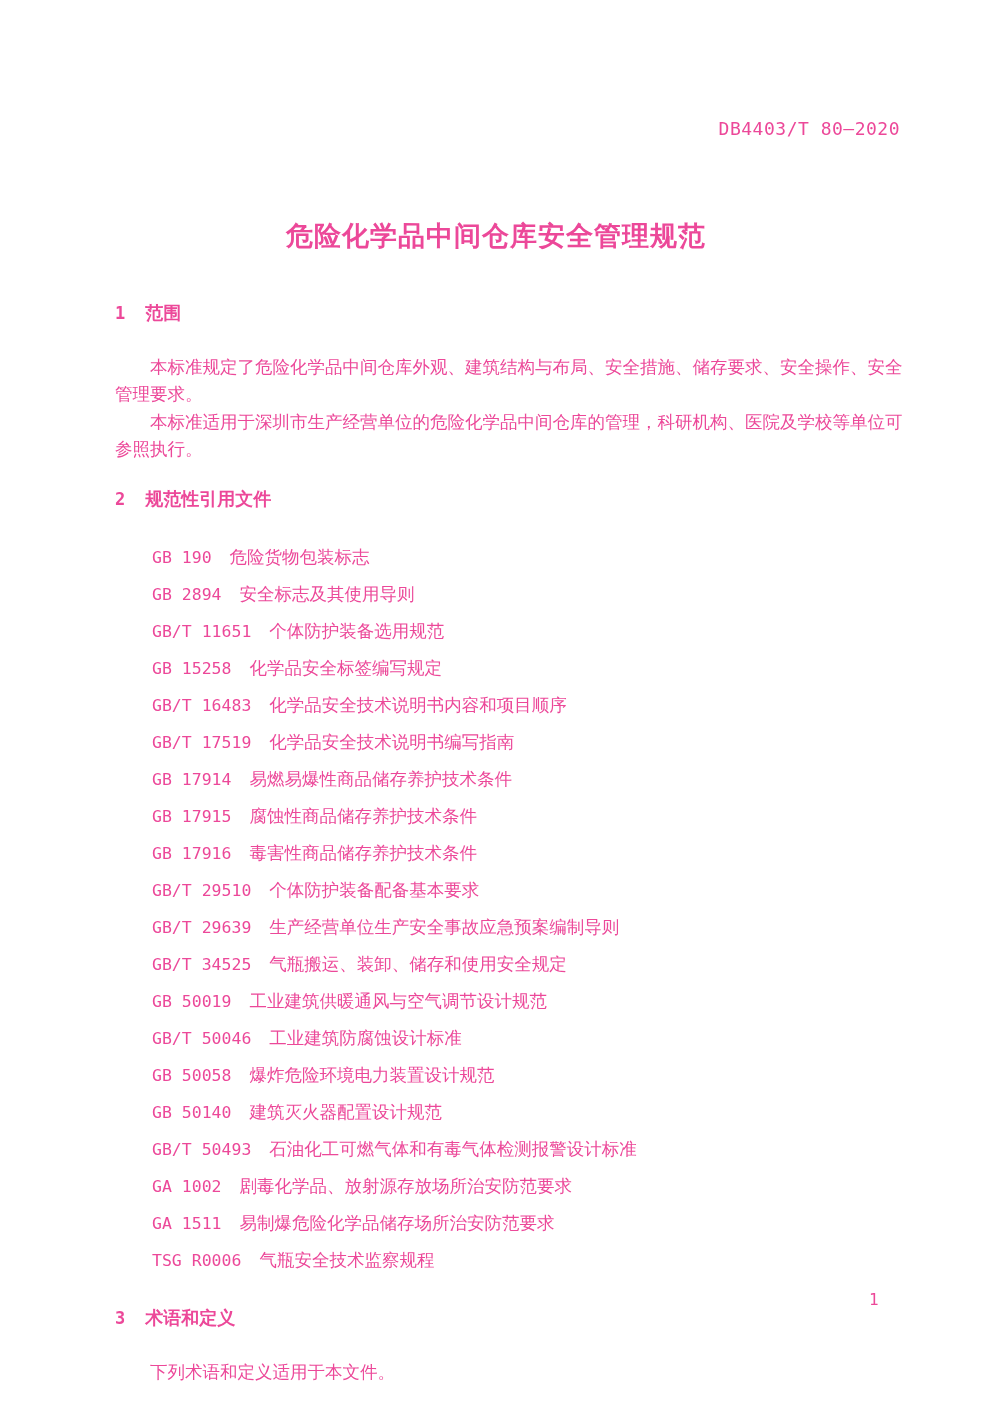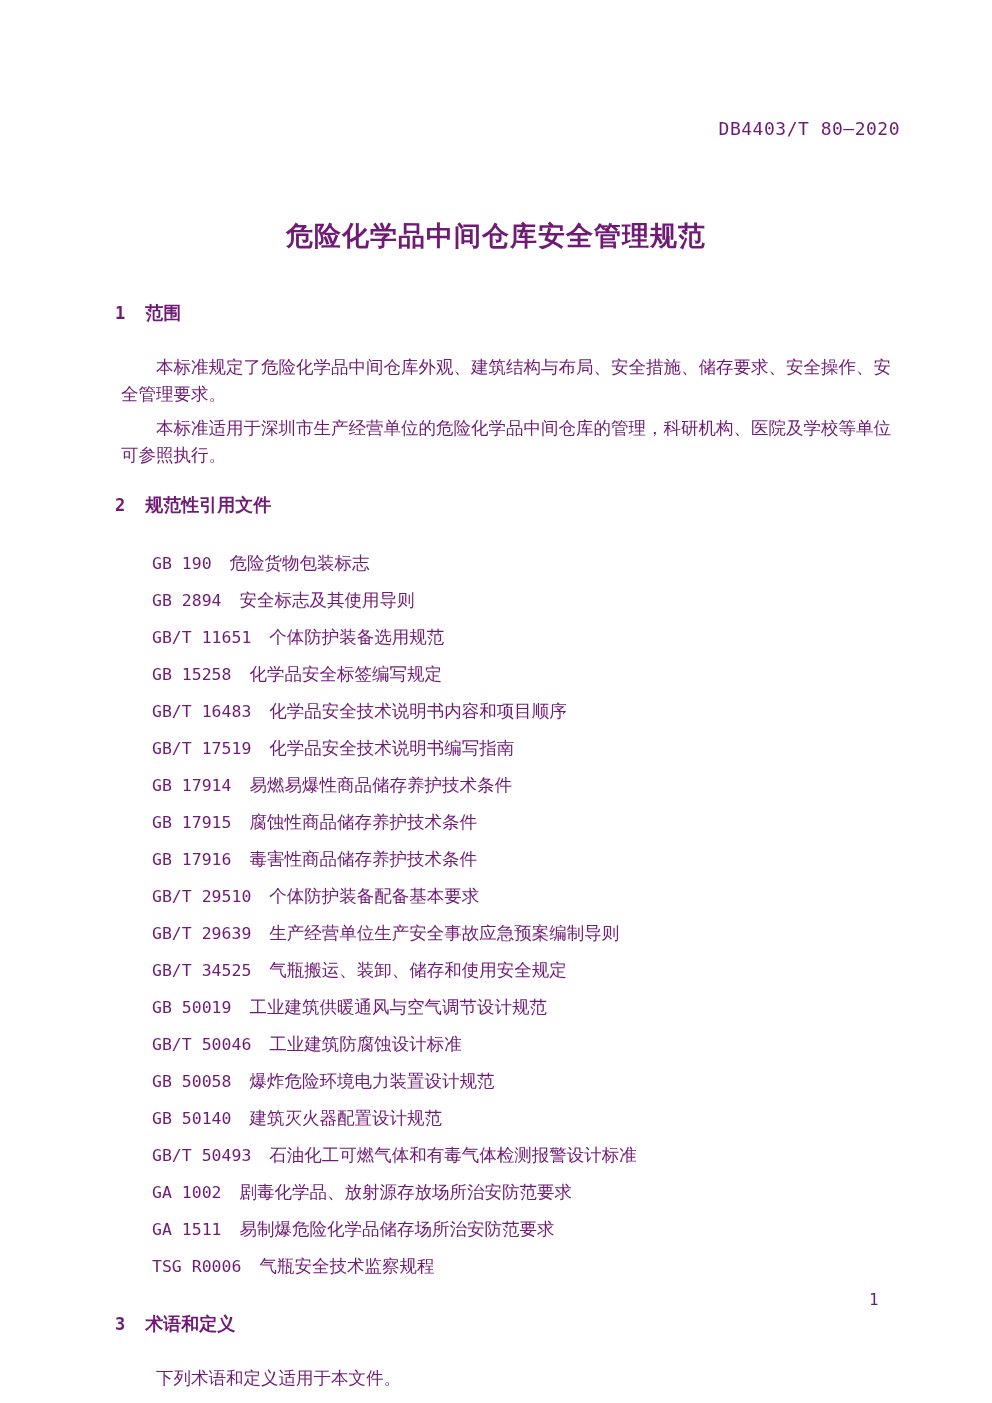--- a/index.html
+++ b/index.html
@@ -1,21 +1,21 @@
 <!DOCTYPE html>
 <html><head>
 <meta charset="utf-8">
 <style>
   html,body { margin:0; padding:0; background:#e9e9e9; }
   .page {
     position:relative;
     width:992px; height:1403px;
     margin:0 auto;
     background:#ffffff;
-    color:#701a75;
+    color:#ec4899;
     overflow:hidden;
   }
   .doc-code {
     position:absolute; top:118px; right:92px;
     font-family:"DejaVu Sans Mono","Liberation Mono",monospace;
     font-size:18px; letter-spacing:0.5px; white-space:nowrap;
   }
   .title {
     position:absolute; top:218px; left:0; width:100%;
     margin:0; text-align:center;
@@ -31,21 +31,21 @@
     font-family:"Liberation Sans","DejaVu Sans",sans-serif;
     font-weight:bold; font-size:18px; line-height:27.5px;
     margin:0 0 26px 0;
   }
   .sec-head .sec-num {
     display:inline-block; margin-right:20px;
     font-family:"DejaVu Sans Mono","Liberation Mono",monospace;
     font-size:17px;
   }
   .sec-gap { margin-top:22px; }
-  .body p { margin:6px; text-indent:2em; }
+  .body p { margin:0; text-indent:2em; }
   .body p.p-after-head { margin-top:0; }
   ul.refs {
     list-style:none; margin:16px 0 0 0; padding:0 0 0 37px;
     line-height:36px;
   }
   ul.refs li { white-space:nowrap; }
   .ref-code {
     font-family:"DejaVu Sans Mono","Liberation Mono",monospace;
     font-size:16.5px; margin-right:18px;
   }

